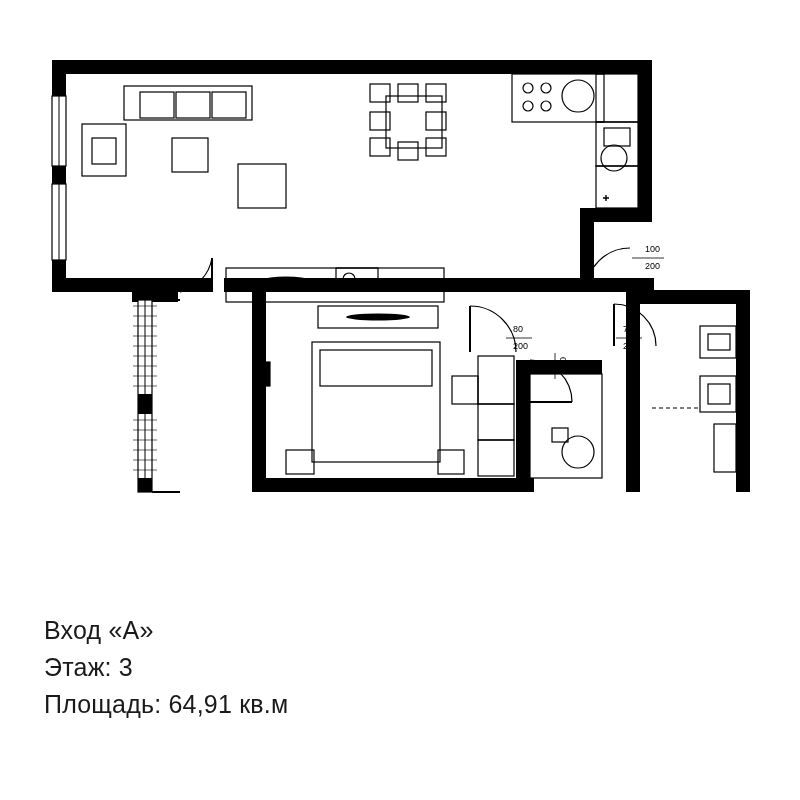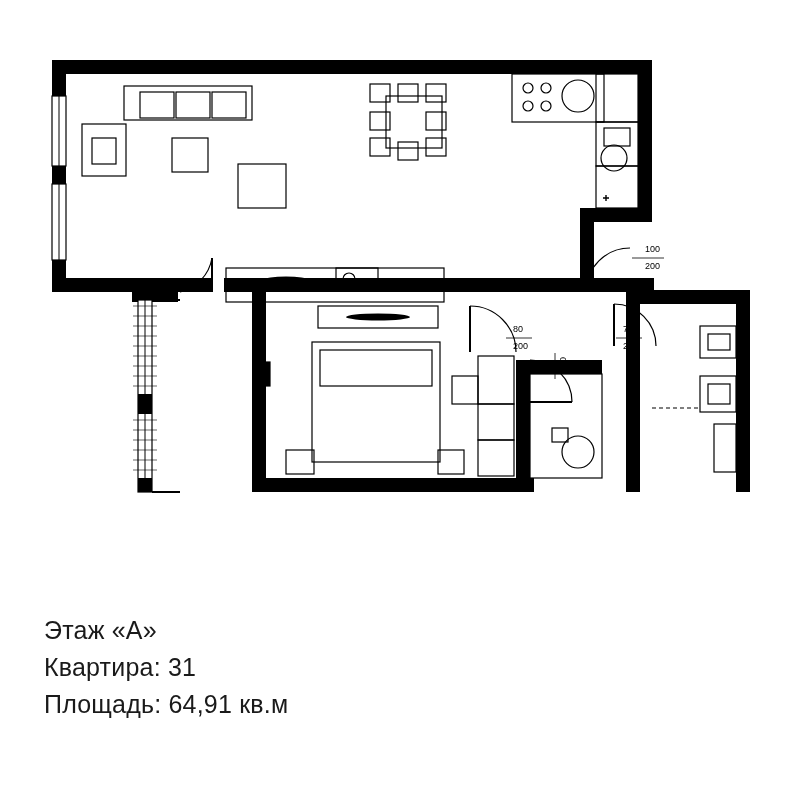--- a/index.html
+++ b/index.html
@@ -245,16 +245,16 @@
       <text class="dim-label" x="623" y="332">70</text>
       <line x1="616" y1="338" x2="642" y2="338" stroke="#000" stroke-width="0.8"></line>
       <text class="dim-label" x="623" y="349">200</text>
     </g>
   </g>
 
 </svg>
 </div>
 
 <div id="info-block">
-  <div class="info-line">Этаж «А»</div>
-  <div class="info-line">Квартира: 31</div>
+  <div class="info-line">Вход «А»</div>
+  <div class="info-line">Этаж: 3</div>
   <div class="info-line">Площадь: 64,91 кв.м</div>
 </div>
 
 </body></html>

